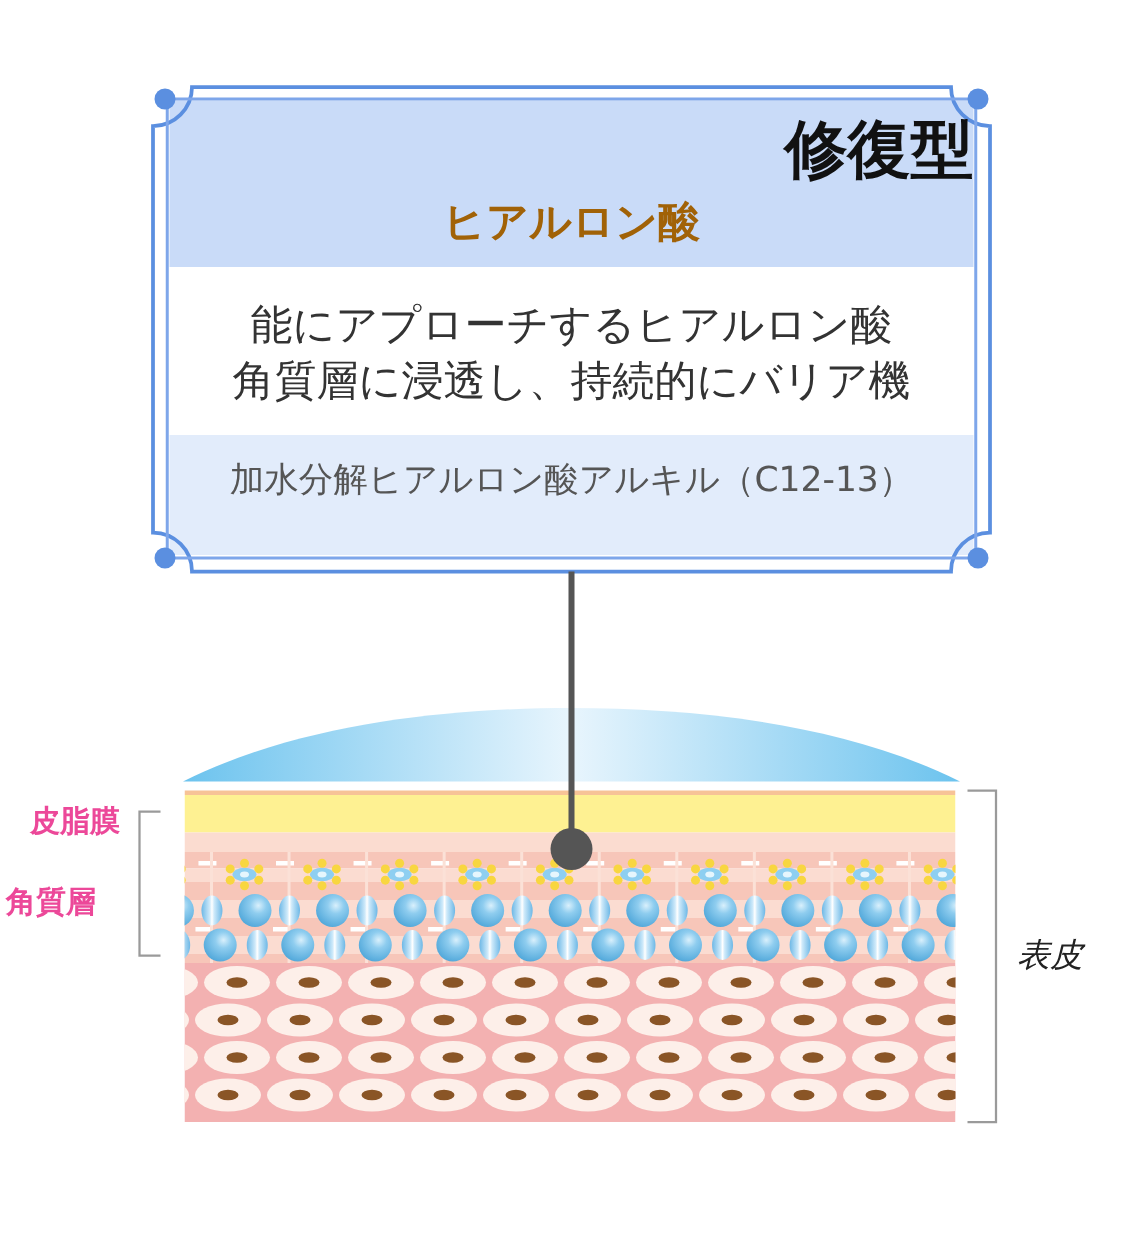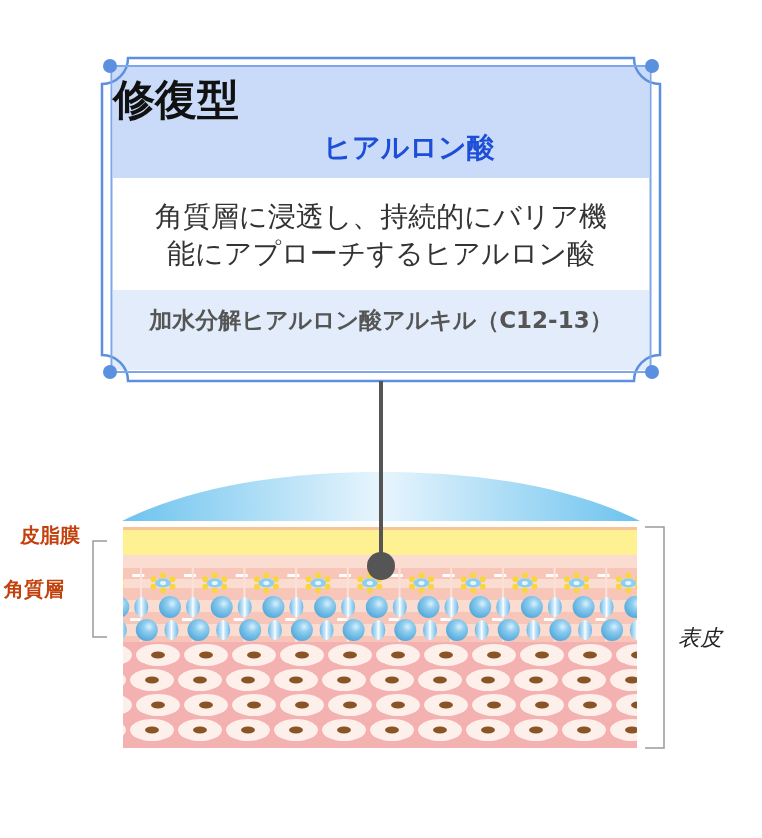--- a/index.html
+++ b/index.html
@@ -2,32 +2,32 @@
 <html><head>
 <meta charset="utf-8">
 <style>
   html, body { margin: 0; padding: 0; background: #ffffff; }
   body { width: 762px; height: 838px; position: relative; overflow: hidden;
          font-family: "DejaVu Sans", "Liberation Sans", sans-serif; }
   #art { position: absolute; left: 0; top: 0; width: 762px; height: 838px; }
   .card-header { position: absolute; left: 113px; top: 67px; width: 536px; height: 111px; background: #c9dbf8; }
   .card-body { position: absolute; left: 113px; top: 178px; width: 536px; height: 112px; background: #ffffff; }
   .card-foot { position: absolute; left: 113px; top: 290px; width: 536px; height: 80px; background: #e2ecfb; }
-  .title { position: absolute; left: 113px; width: 536px; top: 74px; text-align: left;
+  .title { position: absolute; left: 113px; width: 536px; top: 74px; text-align: right;
            font-family: "DejaVu Serif", "Liberation Serif", serif; font-weight: bold;
            font-size: 42px; line-height: 52px; color: #111; }
   .subtitle { position: absolute; left: 113px; width: 536px; top: 130px; text-align: center;
               font-family: "DejaVu Serif", "Liberation Serif", serif; font-weight: bold;
-              font-size: 28px; line-height: 36px; color: #1d4ed8; margin-left: 28px; }
+              font-size: 28px; line-height: 36px; color: #a16207; }
   .desc { position: absolute; left: 113px; width: 536px; top: 198px; text-align: center;
           font-size: 28px; line-height: 37px; color: #333; }
   .desc div, .ingr div { white-space: nowrap; }
   .ingr { position: absolute; left: 113px; width: 536px; top: 308px; text-align: center;
-          font-size: 23px; line-height: 25px; color: #555; font-weight: bold; }
-  .side-label { position: absolute; font-size: 20px; line-height: 24px; color: #c2410c; font-weight: bold; white-space: nowrap; }
+          font-size: 23px; line-height: 25px; color: #555; }
+  .side-label { position: absolute; font-size: 20px; line-height: 24px; color: #ec4899; font-weight: bold; white-space: nowrap; margin-top: 12px; }
   .epi-label { position: absolute; font-size: 22px; line-height: 26px; color: #222; white-space: nowrap; }
 </style>
 </head>
 <body>
 
 <div class="card-header"></div>
 <div class="card-body"></div>
 <div class="card-foot"></div>
 
 <svg id="art" viewBox="0 0 762 838" xmlns="http://www.w3.org/2000/svg">
@@ -503,22 +503,22 @@
 
   <g>
     <line x1="381" y1="381" x2="381" y2="566" stroke="#555555" stroke-width="4"></line>
     <circle cx="381" cy="566" r="14" fill="#555555"></circle>
   </g>
 </svg>
 
 <div class="title">修復型</div>
 <div class="subtitle">ヒアルロン酸</div>
 <div class="desc">
+  <div>能にアプローチするヒアルロン酸</div>
   <div>角質層に浸透し、持続的にバリア機</div>
-  <div>能にアプローチするヒアルロン酸</div>
 </div>
 <div class="ingr">
   <div>加水分解ヒアルロン酸アルキル（C12-13）</div>
 </div>
 
 <div class="side-label" style="left:20px; top:523px;">皮脂膜</div>
 <div class="side-label" style="left:4px; top:577px;">角質層</div>
 <div class="epi-label" style="left:678px; top:625px;font-style:italic;">表皮</div>
 
 </body></html>

